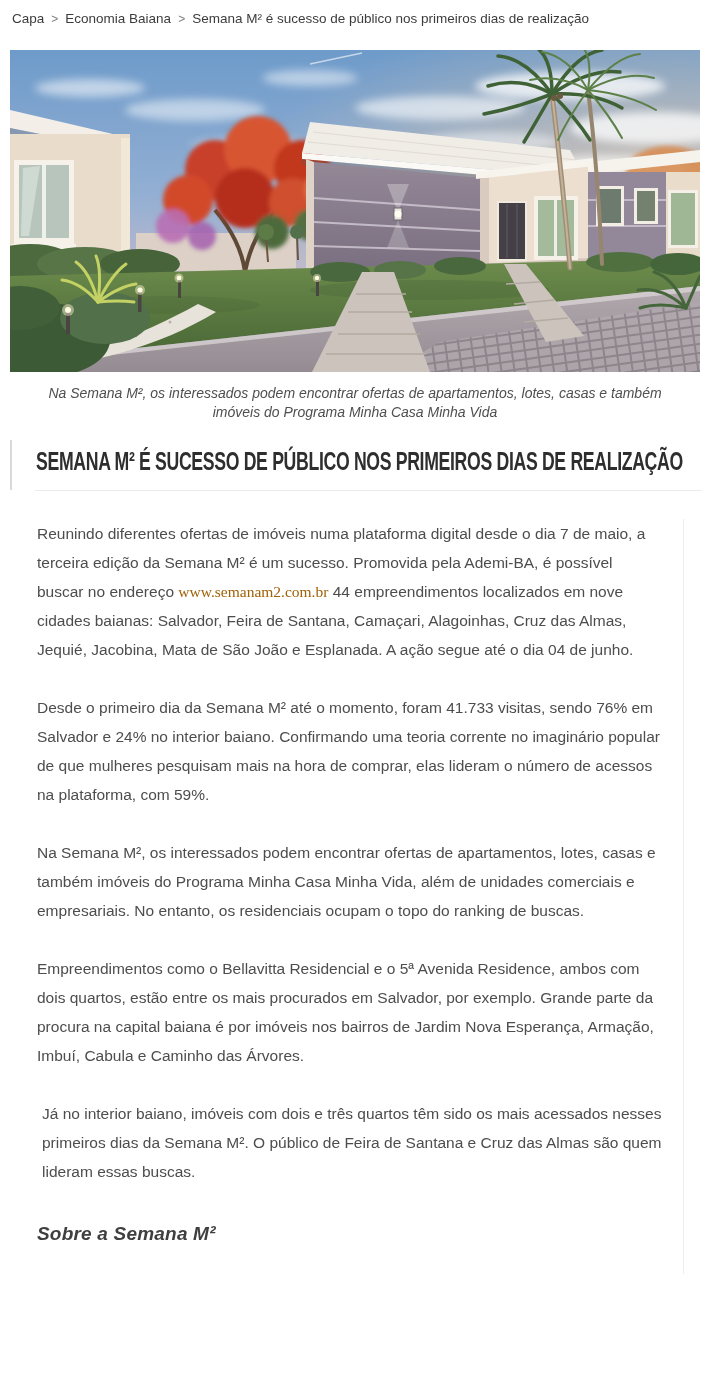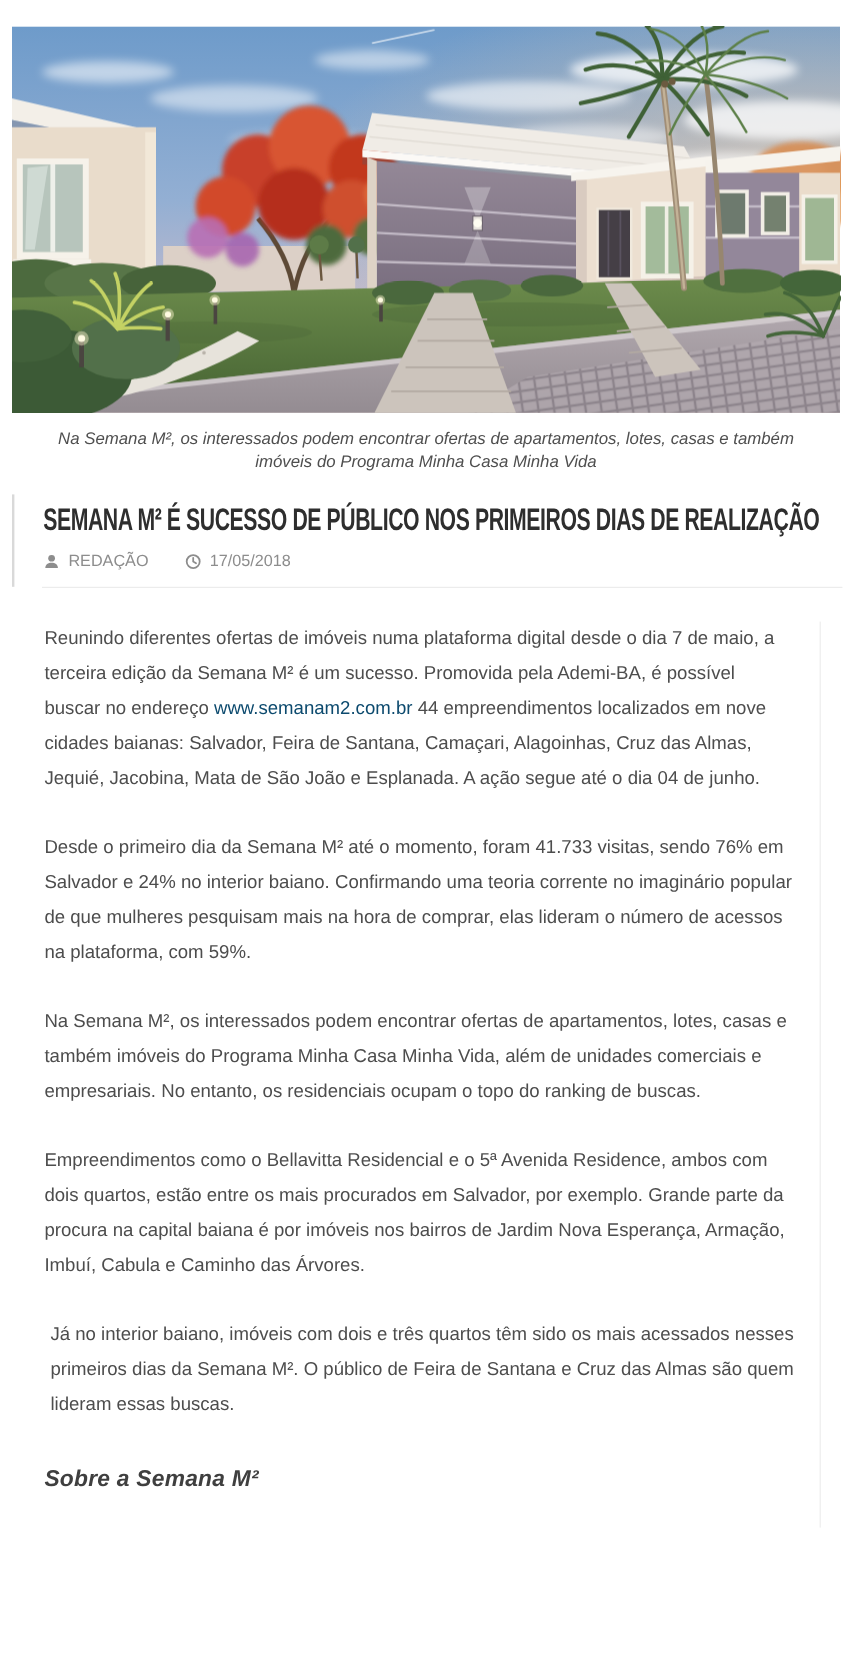--- a/index.html
+++ b/index.html
@@ -24,28 +24,31 @@
   .meta{margin-top:12px;display:flex;align-items:center;gap:30px;color:#8d8d8d;font-size:13.5px;}
   .meta-item{display:flex;align-items:center;gap:7px;}
   .meta-item svg{display:block;}
   .title-divider{margin:0 8px 0 35px;border:none;border-top:1px solid #ececec;height:0;}
 
   
   .article-body{margin:28px 26px 0 37px;padding:0 20px 6px 0;border-right:1px solid #ededed;font-size:15.5px;line-height:29px;color:#4d4d4d;}
   .article-body p{margin:0 0 29px 0;}
   .article-body p:last-child{margin-bottom:0;padding-bottom:4px;}
   .article-body p.indent{margin-top:20px;padding-left:5px;}
-  .inline-link{color:#0c4a6e;text-decoration:none;cursor:pointer;}
+  .inline-link{color:#a16207;text-decoration:none;cursor:pointer;font-family:Liberation Serif, serif;}
   .subheading{font-style:italic;font-weight:bold;font-size:19px;line-height:24px;color:#3f3f3f;margin:36px 0 22px 0;letter-spacing:0.2px;}
 </style>
 </head>
 <body>
 
 <div class="page">
 
+  <nav class="breadcrumb">
+    <span class="crumb">Capa</span><span class="crumb-sep">&gt;</span><span class="crumb">Economia Baiana</span><span class="crumb-sep">&gt;</span><span class="crumb">Semana M² é sucesso de público nos primeiros dias de realização</span>
+  </nav>
 
   <div class="hero">
     <svg viewBox="0 0 690 322" xmlns="http://www.w3.org/2000/svg">
       <defs>
         <linearGradient id="sky" x1="0" y1="0" x2="0" y2="1">
           <stop offset="0" stop-color="#6e9bca"></stop>
           <stop offset="0.45" stop-color="#93afd3"></stop>
           <stop offset="0.72" stop-color="#c0bacd"></stop>
           <stop offset="1" stop-color="#d9c9c9"></stop>
         </linearGradient>
@@ -279,40 +282,20 @@
             <path d="M676,258 Q648,252 630,258"></path>
         </g>
       </g>
     </svg>
   </div>
 
   <p class="caption">Na Semana M², os interessados podem encontrar ofertas de apartamentos, lotes, casas e também imóveis do Programa Minha Casa Minha Vida</p>
 
   <header class="title-block">
     <h1 class="title">SEMANA M² É SUCESSO DE PÚBLICO NOS PRIMEIROS DIAS DE REALIZAÇÃO</h1>
-    <div class="meta">
-      <span class="meta-item">
-        <span>
-          <svg width="14" height="14" viewBox="0 0 16 16" fill="#8d8d8d">
-              <circle cx="8" cy="4.8" r="3.2"></circle>
-              <path d="M2 14.2c0-3.4 2.7-5.1 6-5.1s6 1.7 6 5.1z"></path>
-            </svg>
-        </span>
-        <span>REDAÇÃO</span>
-      </span>
-      <span class="meta-item">
-        <span>
-          <svg width="14" height="14" viewBox="0 0 16 16">
-              <circle cx="8" cy="8" r="6.2" fill="none" stroke="#8d8d8d" stroke-width="1.7"></circle>
-              <path d="M8 4.4 V8 L10.7 9.6" fill="none" stroke="#8d8d8d" stroke-width="1.7" stroke-linecap="round"></path>
-            </svg>
-        </span>
-        <span>17/05/2018</span>
-      </span>
-    </div>
   </header>
   <hr class="title-divider">
 
   <div class="article-body">
     <p><span>Reunindo diferentes ofertas de imóveis numa plataforma digital desde o dia 7 de maio, a terceira edição da Semana M² é um sucesso. Promovida pela Ademi-BA, é possível buscar no endereço </span><a class="inline-link">www.semanam2.com.br</a><span> 44 empreendimentos localizados em nove cidades baianas: Salvador, Feira de Santana, Camaçari, Alagoinhas, Cruz das Almas, Jequié, Jacobina, Mata de São João e Esplanada. A ação segue até o dia 04 de junho.</span></p>
     <p>Desde o primeiro dia da Semana M² até o momento, foram 41.733 visitas, sendo 76% em Salvador e 24% no interior baiano. Confirmando uma teoria corrente no imaginário popular de que mulheres pesquisam mais na hora de comprar, elas lideram o número de acessos na plataforma, com 59%.</p>
     <p>Na Semana M², os interessados podem encontrar ofertas de apartamentos, lotes, casas e também imóveis do Programa Minha Casa Minha Vida, além de unidades comerciais e empresariais. No entanto, os residenciais ocupam o topo do ranking de buscas.</p>
     <p>Empreendimentos como o Bellavitta Residencial e o 5ª Avenida Residence, ambos com dois quartos, estão entre os mais procurados em Salvador, por exemplo. Grande parte da procura na capital baiana é por imóveis nos bairros de Jardim Nova Esperança, Armação, Imbuí, Cabula e Caminho das Árvores.</p>
     <p class="indent">Já no interior baiano, imóveis com dois e três quartos têm sido os mais acessados nesses primeiros dias da Semana M². O público de Feira de Santana e Cruz das Almas são quem lideram essas buscas.</p>
     <h2 class="subheading">Sobre a Semana M²</h2>

